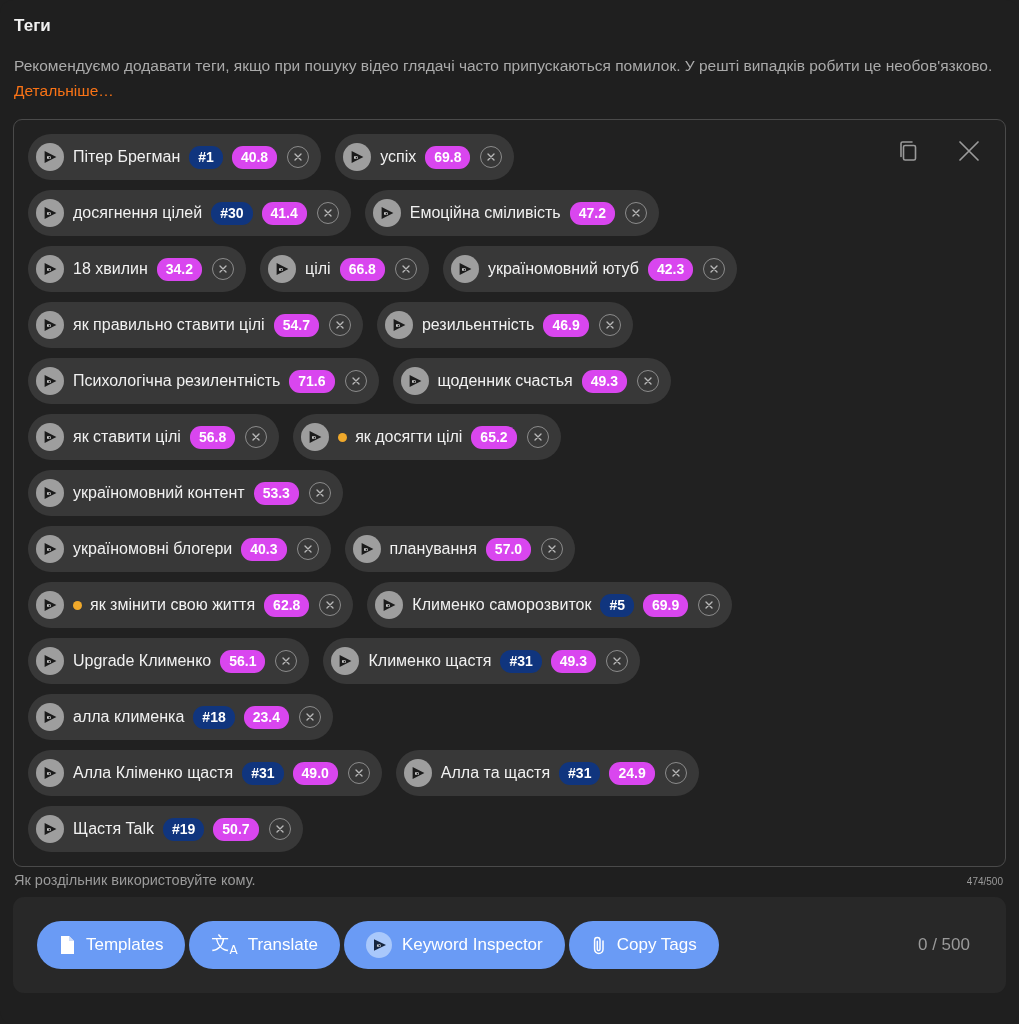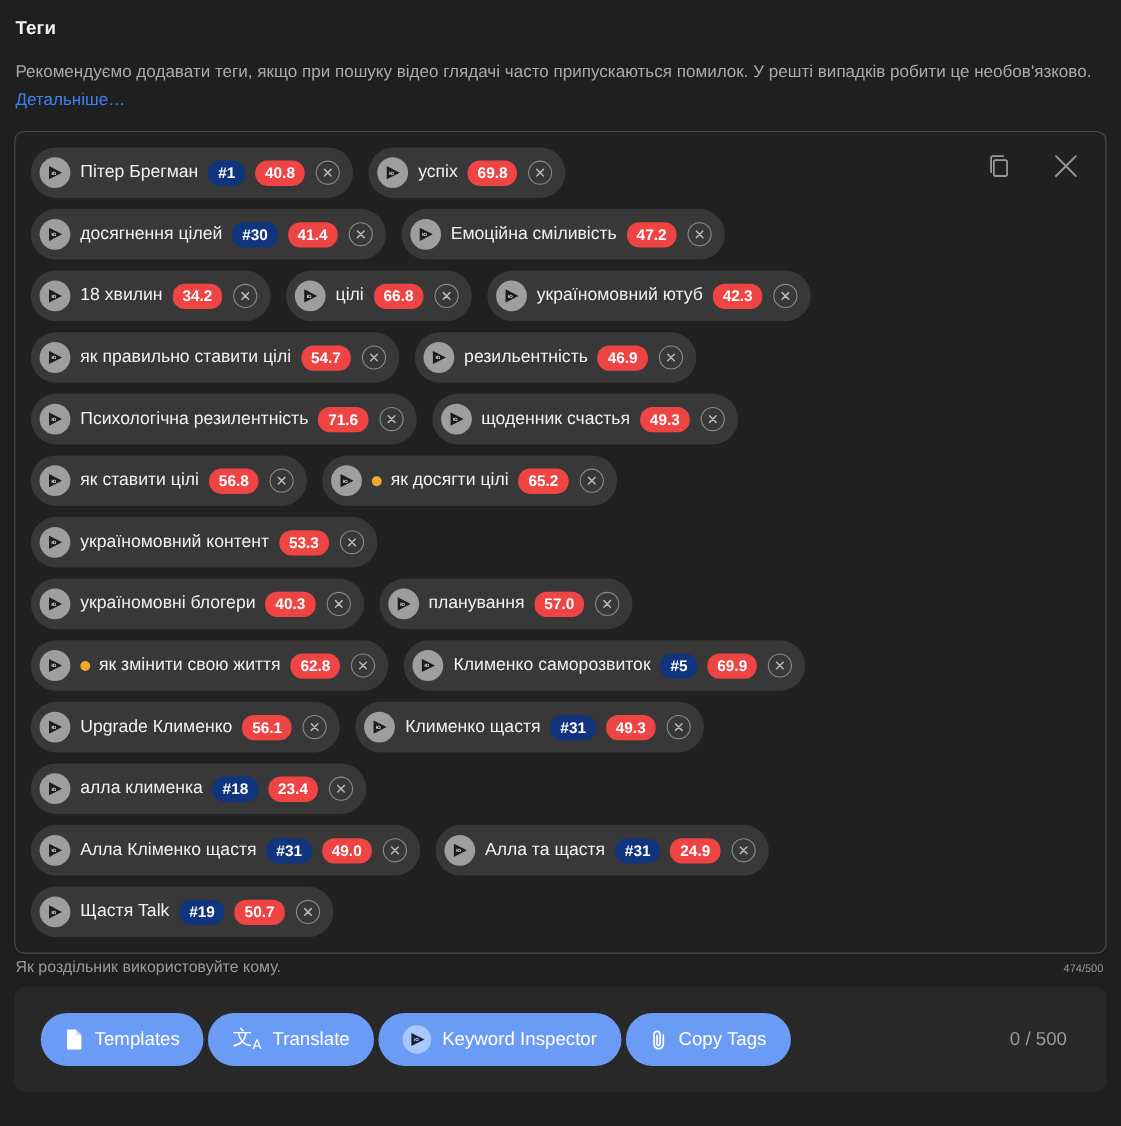--- a/index.html
+++ b/index.html
@@ -32,21 +32,21 @@
 
   .section-desc {
     color: #aaaaaa;
     font-size: 15.5px;
     line-height: 25px;
     padding: 17px 3px 0 1px;
     max-width: 996px;
   }
 
   .link {
-    color: #3b82f6;
+    color: #f97316;
     cursor: pointer;
     text-decoration: none;
     margin-top: 16px;
   }
 
   
   .tagbox {
     position: relative;
     margin-top: 16px;
     background: #212121;
@@ -115,21 +115,21 @@
     background: #10357e;
     color: #ffffff;
     font-size: 14px;
     font-weight: 700;
     border-radius: 11px;
     padding: 4px 9px 5px;
     line-height: 1;
   }
 
   .badge-score {
-    background: #ef4444;
+    background: #d946ef;
     color: #ffffff;
     font-size: 14px;
     font-weight: 600;
     border-radius: 11px;
     padding: 4px 9px 5px;
     line-height: 1;
   }
 
   .chip-close {
     width: 22px;

